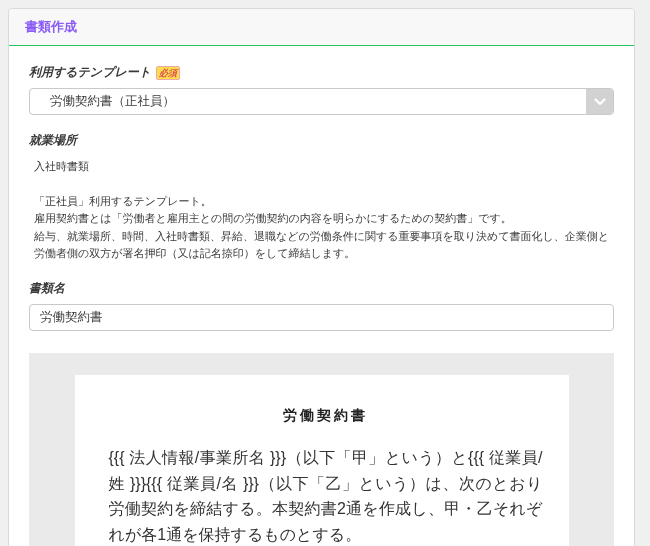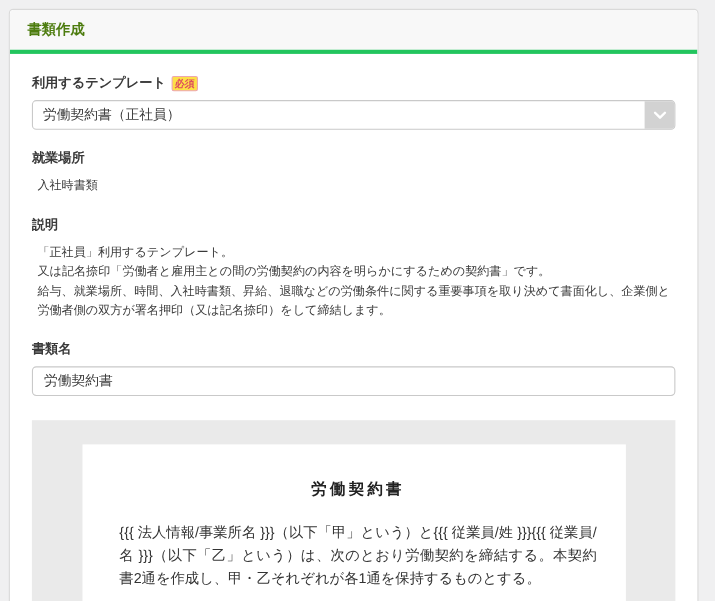--- a/index.html
+++ b/index.html
@@ -16,36 +16,37 @@
     left: 8px;
     top: 8px;
     width: 627px;
     background: #ffffff;
     border: 1px solid #d9d9d9;
     border-radius: 4px 4px 0 0;
     box-sizing: border-box;
   }
   .card-header {
     background: #f8f8f8;
-    border-bottom: 4px solid #22c55e;
+    border-bottom: 1px solid #22c55e;
     border-radius: 4px 4px 0 0;
     padding: 9px 16px;
     font-size: 13px;
     font-weight: bold;
-    color: #4d7c0f;
+    color: #8b5cf6;
   }
   .card-body { padding: 18px 20px 0 20px; }
 
   .field-label {
     font-size: 12px;
     font-weight: bold;
     color: #3a3a3a;
     display: flex;
     align-items: center;
     gap: 5px;
+    font-style: italic;
   }
   .badge-required {
     display: inline-block;
     font-size: 9px;
     font-weight: bold;
     color: #dd4b5e;
     background: #fde047;
     border: 1px solid #eda6b0;
     border-radius: 2px;
     padding: 0px 2px;
@@ -54,21 +55,21 @@
   .select-box {
     position: relative;
     margin-top: 7px;
     height: 27px;
     border: 1px solid #c9c9c9;
     border-radius: 4px;
     background: #fff;
     display: flex;
     align-items: center;
     font-size: 12.5px;
-    padding-left: 9px;
+    padding-left: 20px;
     box-sizing: border-box;
     cursor: pointer;
   }
   .select-caret {
     position: absolute;
     right: 0px;
     top: 0px;
     bottom: 0px;
     width: 27px;
     background: #d2d2d2;
@@ -115,21 +116,21 @@
   }
   .doc-title {
     text-align: center;
     font-size: 14px;
     font-weight: bold;
     letter-spacing: 3px;
     margin: 4px 0 20px 0;
     color: #222;
   }
   .doc-intro {
-    font-size: 13px;
+    font-size: 16px;
     line-height: 1.6;
     color: #333;
     text-align: justify;
     margin-bottom: 16px;
   }
 </style>
 </head>
 <body>
 
 <div class="card">
@@ -152,26 +153,23 @@
     </div>
 
     <div class="field-group">
       <div class="field-label">
           <span>就業場所</span>
         </div>
       <div class="field-value">入社時書類</div>
     </div>
 
     <div class="field-group">
-      <div class="field-label">
-          <span>説明</span>
-        </div>
       <div class="field-value">
         <div class="desc-line">「正社員」利用するテンプレート。</div>
-        <div class="desc-line">又は記名捺印「労働者と雇用主との間の労働契約の内容を明らかにするための契約書」です。</div>
+        <div class="desc-line">雇用契約書とは「労働者と雇用主との間の労働契約の内容を明らかにするための契約書」です。</div>
         <div class="desc-line">給与、就業場所、時間、入社時書類、昇給、退職などの労働条件に関する重要事項を取り決めて書面化し、企業側と労働者側の双方が署名押印（又は記名捺印）をして締結します。</div>
       </div>
     </div>
 
     <div class="field-group">
       <div class="field-label">
           <span>書類名</span>
         </div>
       <input class="text-input" type="text" value="労働契約書" style="">
     </div>

